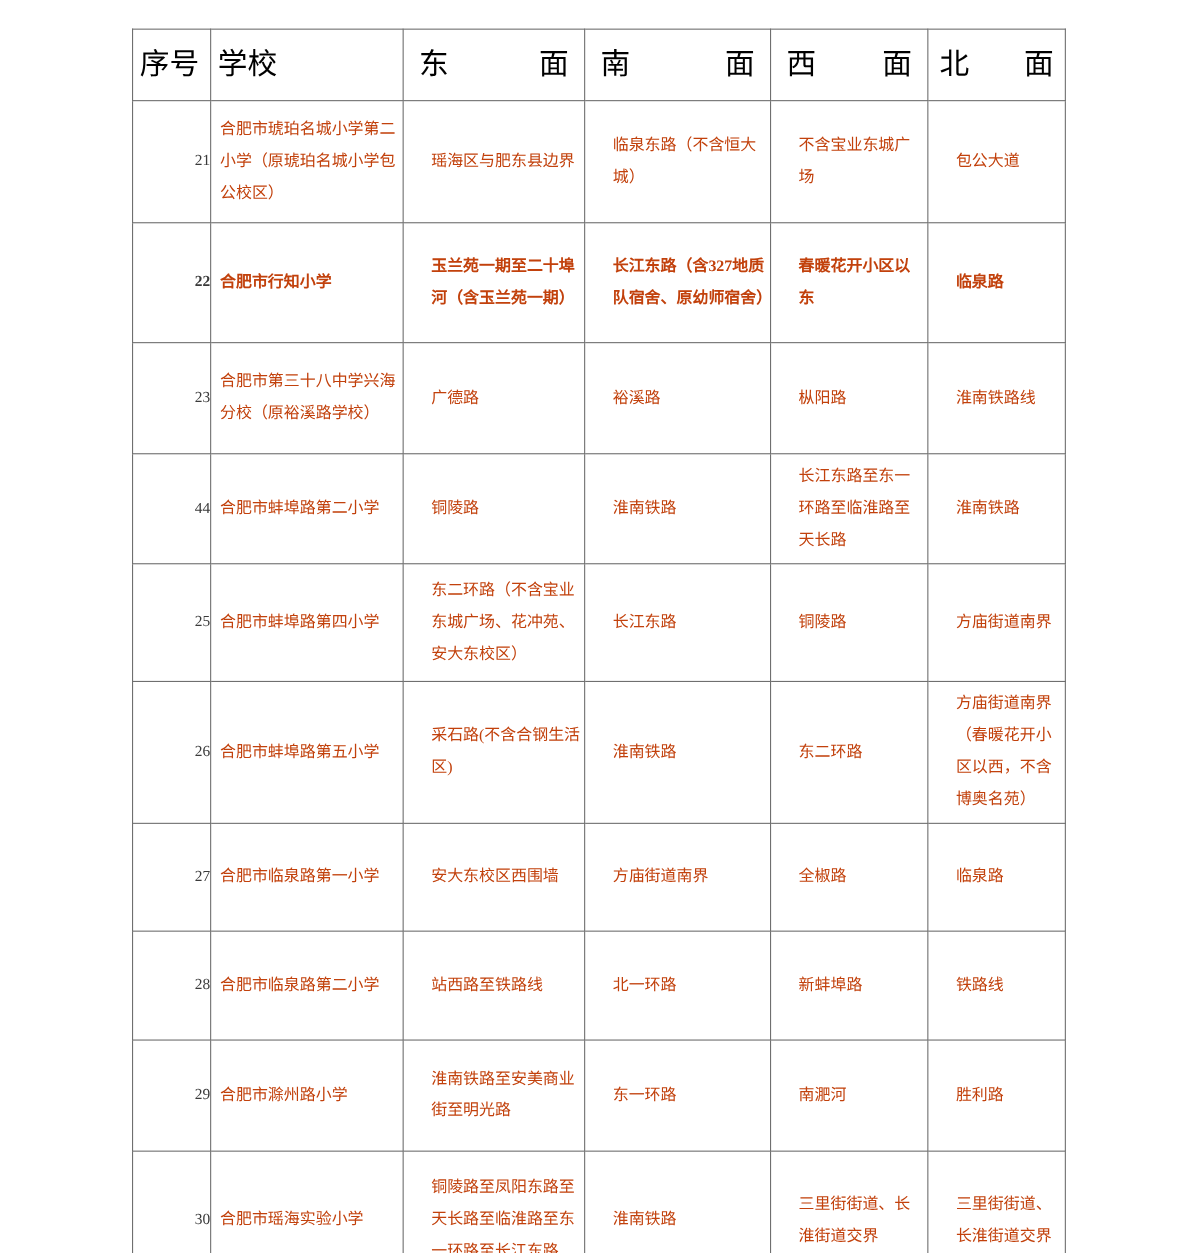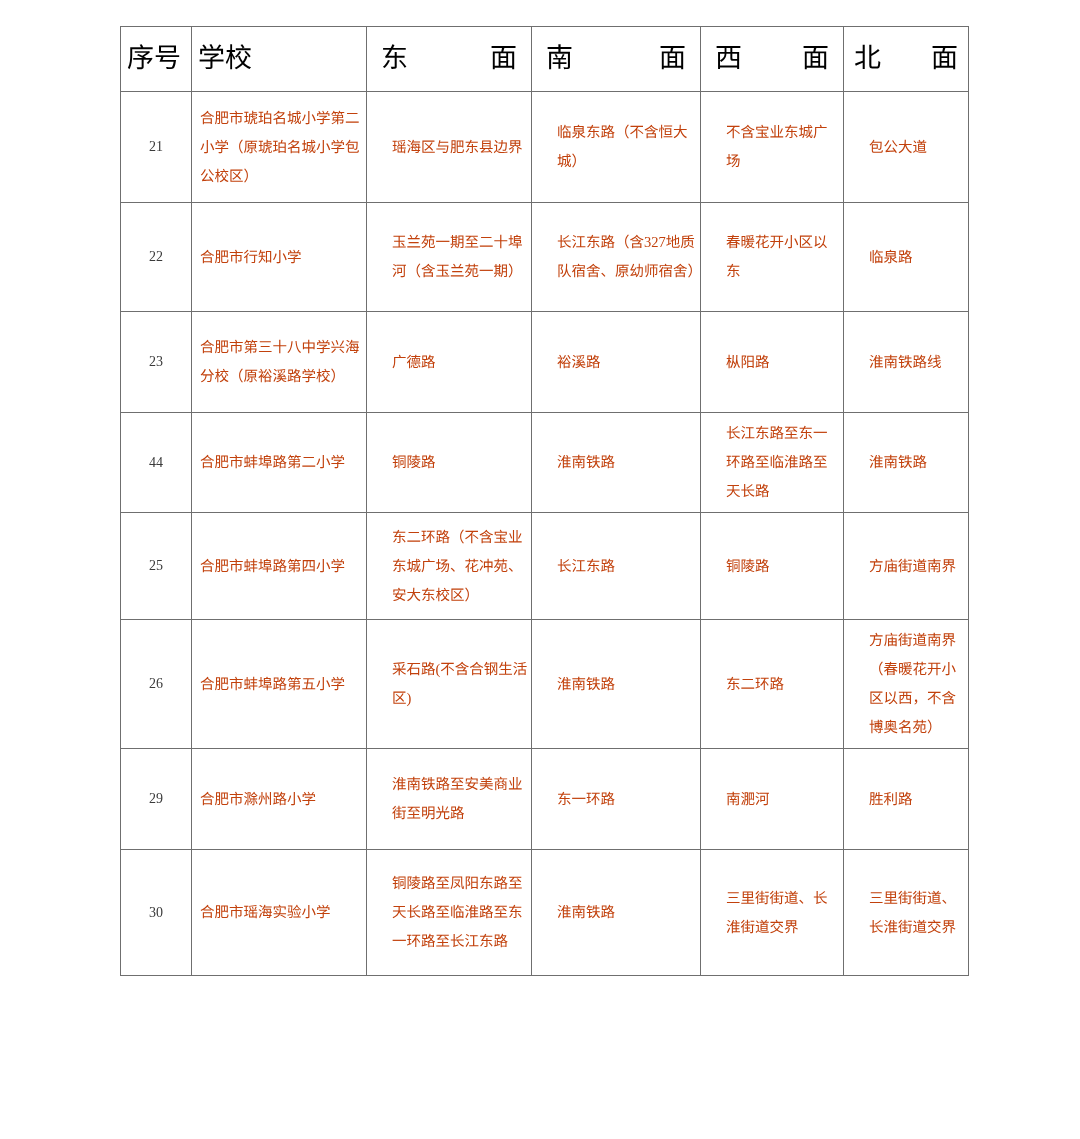--- a/index.html
+++ b/index.html
@@ -78,40 +78,40 @@
 
   
   tbody td {
     font-size: 14.5px;
     line-height: 2.0;
     padding: 6px 5px 6px 6px;
     color: #c2410c;
   }
 
   td.idx {
-    text-align: center;
+    text-align: right;
     font-size: 14px;
     padding: 0;
     color: #3a3a3a;
     font-family: "Liberation Serif", "DejaVu Serif", serif;
   }
 
   td.school {
     padding-left: 8px;
     padding-right: 2px;
   }
 
   td.dir {
     padding-left: 25px;
     padding-right: 2px;
   }
 
   
   tr.r21 td { height: 98px; }
-  tr.r22 td { height: 96px; }
+  tr.r22 td { height: 96px; font-weight: bold; }
   tr.r23 td { height: 88px; }
   tr.r24 td { height: 86px; }
   tr.r25 td { height: 94px; }
   tr.r26 td { height: 83px; }
   tr.r27 td { height: 85px; }
   tr.r28 td { height: 86px; }
   tr.r29 td { height: 88px; }
   tr.r30 td { height: 113px; }
 </style>
 </head>
@@ -187,21 +187,37 @@
 
         <tr class="r26">
           <td class="idx">26</td>
           <td class="school">合肥市蚌埠路第五小学</td>
           <td class="dir">采石路(不含合钢生活区)</td>
           <td class="dir">淮南铁路</td>
           <td class="dir">东二环路</td>
           <td class="dir">方庙街道南界（春暖花开小区以西，不含博奥名苑）</td>
         </tr>
 
-
+        <tr class="r27">
+          <td class="idx">27</td>
+          <td class="school">合肥市临泉路第一小学</td>
+          <td class="dir">安大东校区西围墙</td>
+          <td class="dir">方庙街道南界</td>
+          <td class="dir">全椒路</td>
+          <td class="dir">临泉路</td>
+        </tr>
+
+        <tr class="r28">
+          <td class="idx">28</td>
+          <td class="school">合肥市临泉路第二小学</td>
+          <td class="dir">站西路至铁路线</td>
+          <td class="dir">北一环路</td>
+          <td class="dir">新蚌埠路</td>
+          <td class="dir">铁路线</td>
+        </tr>
 
         <tr class="r29">
           <td class="idx">29</td>
           <td class="school">合肥市滁州路小学</td>
           <td class="dir">淮南铁路至安美商业街至明光路</td>
           <td class="dir">东一环路</td>
           <td class="dir">南淝河</td>
           <td class="dir">胜利路</td>
         </tr>
 

